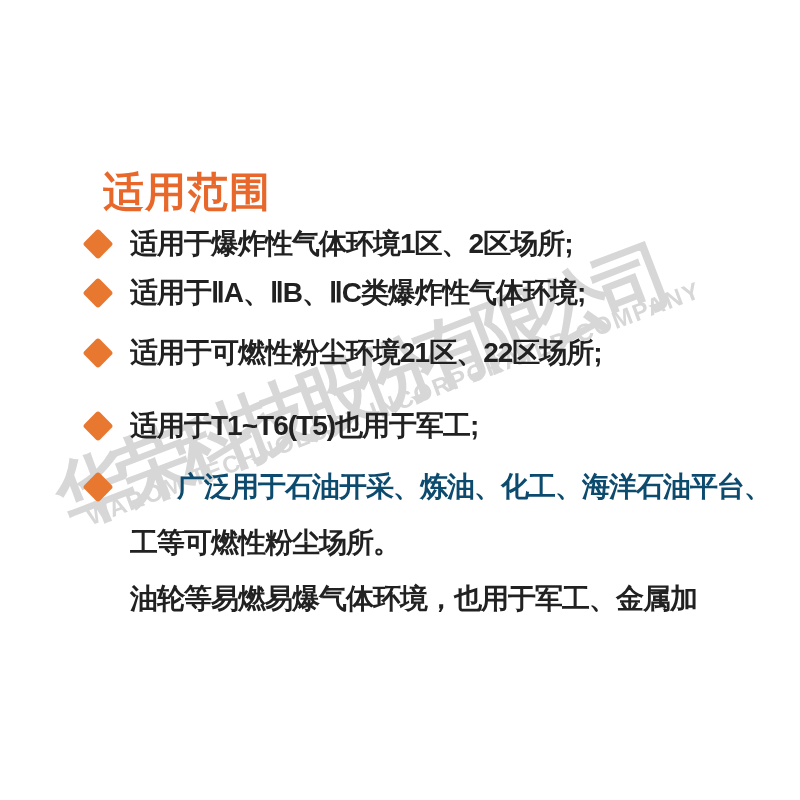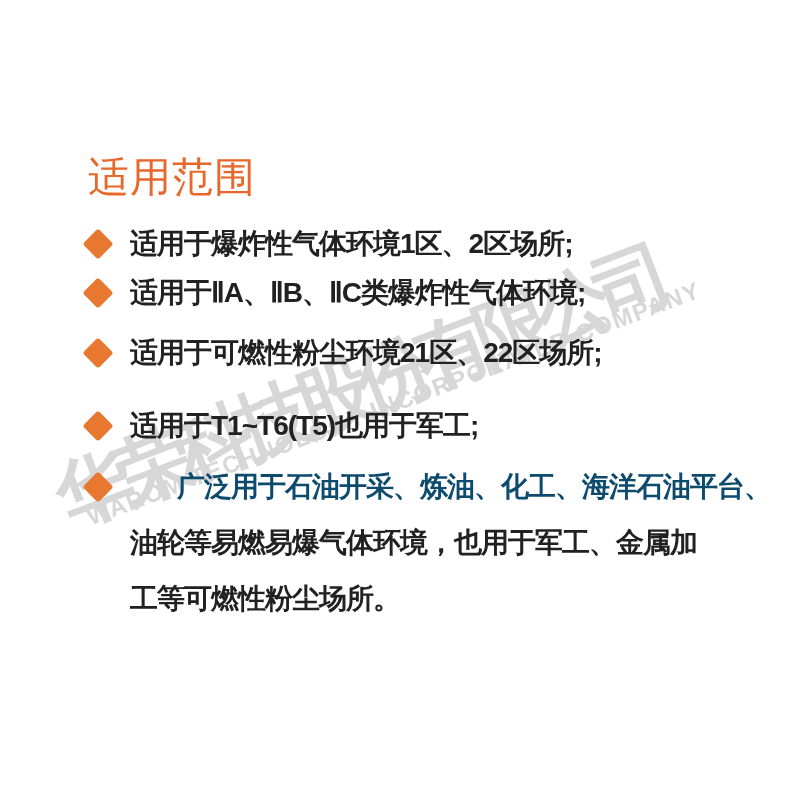--- a/index.html
+++ b/index.html
@@ -32,23 +32,23 @@
     white-space:nowrap;
     transform:rotate(-20.5deg);
     transform-origin:0 50%;
     z-index:0;
     user-select:none;
   }
   
   .title{
     position:absolute;
     left:88px;top:150px;
-    margin:0;
+    margin:15px;
     font-size:41px;
-    font-weight:normal;
+    font-weight:bold;
     letter-spacing:1px;
     white-space:nowrap;
     z-index:2;
   }
   .item{
     position:absolute;
     left:87px;
     display:flex;
     align-items:flex-start;
     z-index:2;
@@ -109,18 +109,18 @@
     <span class="diamond" style="background: rgb(232, 119, 48);"></span>
     <div class="lines">
       <div class="line" style="color: rgb(33, 33, 33);">适用于T1~T6(T5)也用于军工;</div>
     </div>
   </div>
 
   <div class="item" style="top:472px">
     <span class="diamond" style="background: rgb(232, 119, 48);"></span>
     <div class="lines">
       <div class="line" style="color: #0c4a6e; margin-left: 47px;">广泛用于石油开采、炼油、化工、海洋石油平台、</div>
+      <div class="line" style="color: rgb(33, 33, 33);">工等可燃性粉尘场所。</div>
       <div class="line" style="color: rgb(33, 33, 33);">油轮等易燃易爆气体环境，也用于军工、金属加</div>
-      <div class="line" style="color: rgb(33, 33, 33);">工等可燃性粉尘场所。</div>
     </div>
   </div>
 
 </div>
 
 </body></html>

